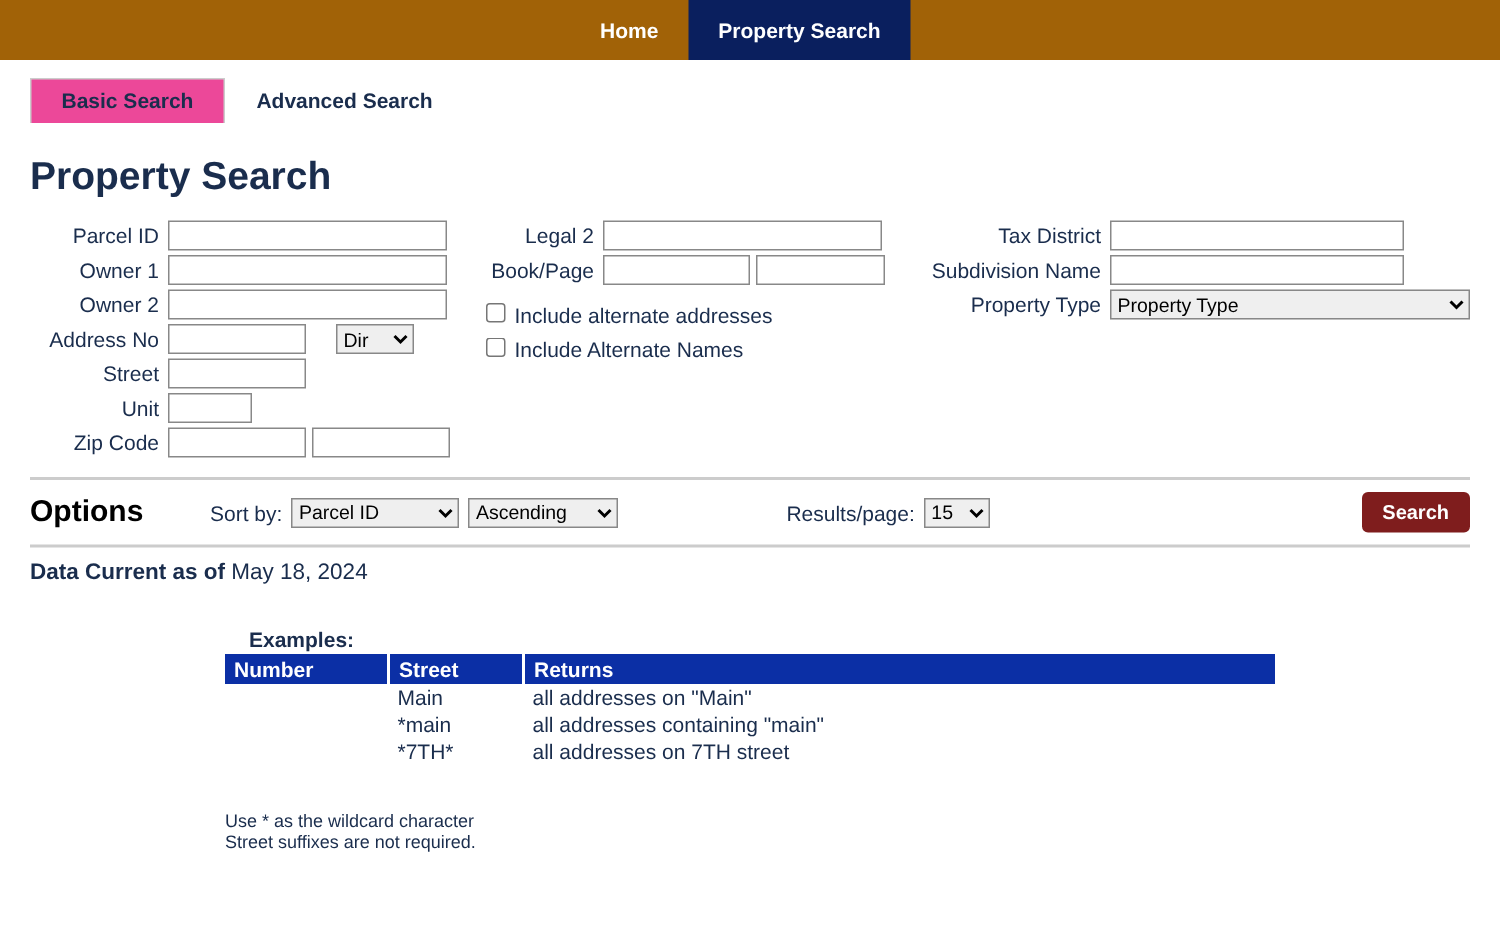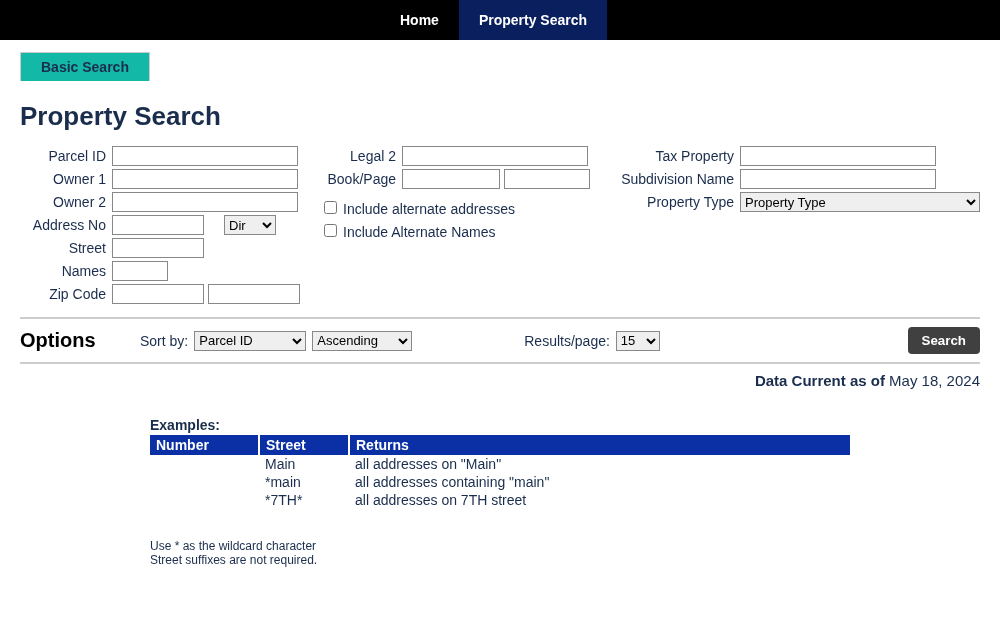--- a/index.html
+++ b/index.html
@@ -1,57 +1,58 @@
 <!DOCTYPE html>
 <html><head>
 <meta charset="utf-8">
 <style>
 body { margin: 0; font-family: Arial, sans-serif; font-size: 14px; color: #1a2d4d; }
-.topnav { background: #000000; height: 40px; display: flex; align-items: flex-end; padding-left: 380px; }
+.topnav { background: #a16207; height: 40px; display: flex; align-items: flex-end; padding-left: 380px; }
 .topnav a { color: white; font-weight: bold; text-decoration: none; padding: 0 20px; height: 40px; display: flex; align-items: center; }
 .topnav a.active { background: #0a1f5e; }
 .content { width: 960px; margin: 0 auto; }
 .tabs { margin-top: 12px; display: flex; }
 .tab { padding: 6px 20px; font-weight: bold; color: #1a2d4d; cursor: pointer; border: 1px solid transparent; }
-.tab.active { background: #14b8a6; border: 1px solid #ccc; border-bottom: none; }
+.tab.active { background: #ec4899; border: 1px solid #ccc; border-bottom: none; }
 h1.page-title { font-size: 26px; font-weight: bold; color: #1a2d4d; margin: 20px 0 14px 0; }
 .search-grid { display: flex; gap: 20px; }
 .col1 { width: 280px; }
 .col2 { width: 290px; }
 .col3 { flex: 1; }
 .field-row { display: flex; align-items: center; margin-bottom: 3px; }
 .field-row label { width: 86px; text-align: right; margin-right: 6px; color: #1a2d4d; font-size: 14px; }
 .field-row input[type=text] { border: 1px solid #888; height: 18px; padding: 0 2px; font-size: 13px; }
 select { border: 1px solid #888; height: 20px; font-size: 13px; background: #efefef; }
 .ck-row { margin-bottom: 4px; font-size: 14px; color: #1a2d4d; }
 .ck-row input { margin-right: 6px; }
 .options-bar { display: flex; align-items: center; border-top: 2px solid #ccc; border-bottom: 2px solid #ccc; padding: 8px 0; margin-top: 10px; }
 .options-label { font-size: 20px; font-weight: bold; color: #000000; width: 120px; }
-.search-btn { background: #404040; color: white; border: none; padding: 6px 14px; font-weight: bold; border-radius: 4px; cursor: pointer; margin-left: auto; }
-.data-current { text-align: right; margin-top: 8px; font-size: 15px; }
+.search-btn { background: #7f1d1d; color: white; border: none; padding: 6px 14px; font-weight: bold; border-radius: 4px; cursor: pointer; margin-left: auto; }
+.data-current { text-align: left; margin-top: 8px; font-size: 15px; }
 .data-current strong { font-weight: bold; }
 .examples-wrap { margin: 28px 0 0 130px; width: 700px; }
-.examples-title { font-weight: bold; }
+.examples-title { font-weight: bold; margin-left: 16px; }
 table.ex { border-collapse: collapse; width: 100%; margin-top: 2px; }
 table.ex th { background: #0b2fa5; color: white; text-align: left; padding: 2px 6px; font-weight: bold; border-right: 2px solid white; }
 table.ex th:last-child { border-right: none; }
 table.ex td { padding: 1px 6px; vertical-align: top; font-size: 14px; }
 .notes { margin-top: 30px; font-size: 12px; }
 </style>
 </head>
 <body>
 
 <div class="topnav">
   <a href="#">Home</a>
   <a href="#" class="active">Property Search</a>
 </div>
 
 <div class="content">
   <div class="tabs">
     <div class="tab active">Basic Search</div>
+    <div class="tab">Advanced Search</div>
   </div>
 
   <h1 class="page-title">Property Search</h1>
 
   <div class="search-grid">
     <div class="col1">
       <div class="field-row">
           <label>Parcel ID</label>
           <input type="text" style="width: 180px;">
         </div>
@@ -66,21 +67,21 @@
       <div class="field-row">
           <label>Address No</label>
           <input type="text" style="width: 86px;"> 
           <select style="margin-left:20px;width:52px"><option>Dir</option></select>
         </div>
       <div class="field-row">
           <label>Street</label>
           <input type="text" style="width: 86px;">
         </div>
       <div class="field-row">
-          <label>Names</label>
+          <label>Unit</label>
           <input type="text" style="width: 50px;">
         </div>
       <div class="field-row">
           <label>Zip Code</label>
           <input type="text" style="width: 86px;"> 
           <input type="text" style="width: 86px; margin-left: 4px;">
         </div>
     </div>
     <div class="col2">
       <div class="field-row">
@@ -91,21 +92,21 @@
           <label style="width:76px">Book/Page</label>
           <input type="text" style="width: 92px;"> 
           <input type="text" style="width: 80px; margin-left: 4px;">
         </div>
       <div style="height:6px"></div>
       <div class="ck-row"><input type="checkbox" style=""><span>Include alternate addresses</span></div>
       <div class="ck-row"><input type="checkbox" style=""><span>Include Alternate Names</span></div>
     </div>
     <div class="col3">
       <div class="field-row">
-          <label style="width:120px">Tax Property</label>
+          <label style="width:120px">Tax District</label>
           <input type="text" style="width: 190px;">
         </div>
       <div class="field-row">
           <label style="width:120px">Subdivision Name</label>
           <input type="text" style="width: 190px;">
         </div>
       <div class="field-row">
           <label style="width:120px">Property Type</label>
           <select style="width:240px"><option>Property Type</option></select>
         </div>

